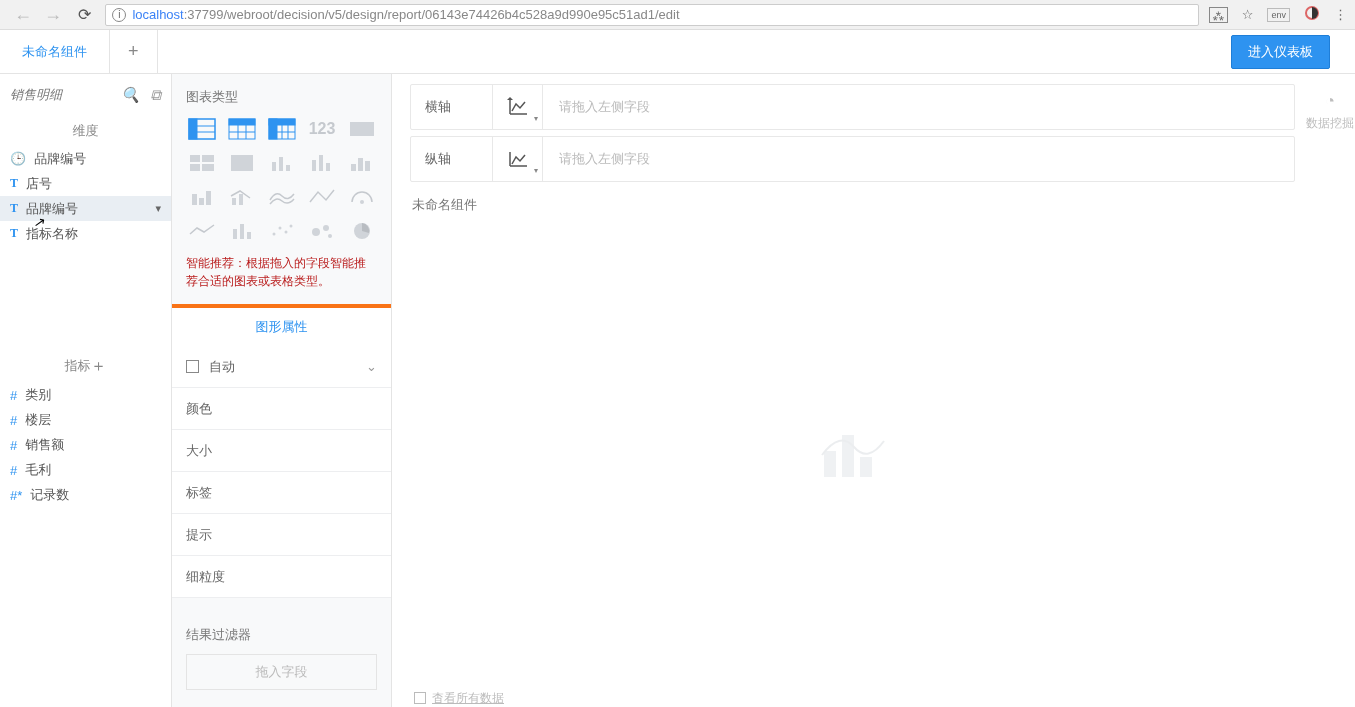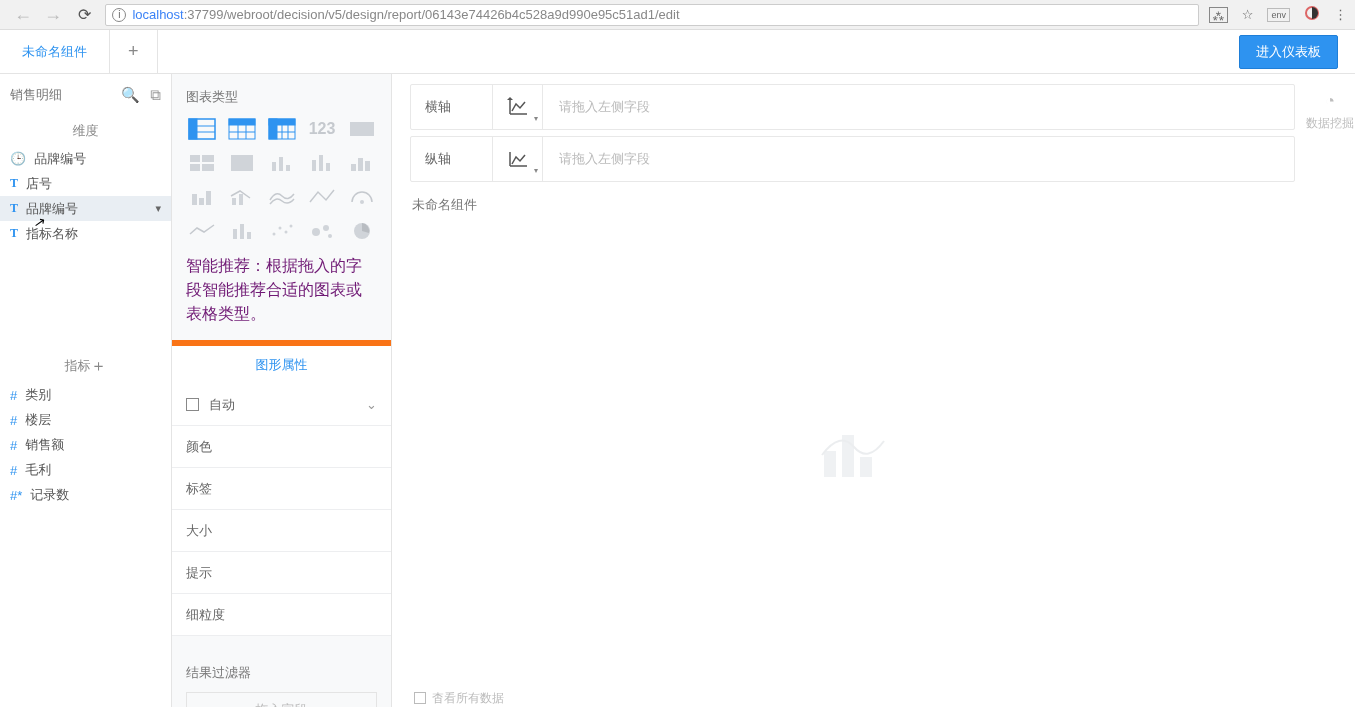--- a/index.html
+++ b/index.html
@@ -14,29 +14,29 @@
   .url-bar .host { color:#3b82f6; }
   .url-bar .path { color:#888; }
   .chrome-right { display:flex; align-items:center; gap:14px; padding-left:10px; color:#666; }
   .chrome-right span { cursor:default; }
 
   
   .tabs-row { height: 44px; display:flex; align-items:center; border-bottom:1px solid #e4e4e4; justify-content:space-between; background:#fff;}
   .tabs-left { display:flex; align-items:stretch; height:100%;}
   .tab { display:flex; align-items:center; padding:0 22px; font-size:13px; border-right:1px solid #e4e4e4; color:#2e93f0; cursor:default; }
   .tab.add { color:#888; font-size:18px; padding:0 18px; }
-  .enter-dash { background:#2e93f0; color:#fff; padding:7px 16px; border-radius:2px; margin-right:17px; font-size:13px; cursor:default; border:1px solid #1e7ed8;}
+  .enter-dash { background:#2e93f0; color:#fff; padding:7px 16px; border-radius:2px; margin-right:25px; font-size:13px; cursor:default; border:1px solid #1e7ed8;}
 
   
   .app { display:flex; height: calc(707px - 30px - 44px); }
   .col { border-right:1px solid #e4e4e4; background:#fff; }
 
   
   .left-panel { width: 172px; display:flex; flex-direction:column; }
-  .ds-header { display:flex; align-items:flex-end; justify-content:space-between; padding:12px 10px 8px 10px; color:#777; }
+  .ds-header { display:flex; align-items:flex-end; justify-content:space-between; padding:12px 10px 8px 10px; color:#777;font-style:italic; }
   .ds-header .icons { color:#999; font-size:15px; display:flex; gap:10px;}
   .section-title { padding:10px 10px 6px 10px; color:#888; display:flex; align-items:center; justify-content:center;}
   .field-list { }
   .field-item { display:flex; align-items:center; padding:4px 10px; height:25px; color:#555; gap:8px; cursor:default; position:relative;}
   .field-item.selected { background:#e9eef3; }
   .field-item.selected::after { content:"▾"; position:absolute; right:10px; color:#666; font-size:11px;}
   .fi-clock { color:#2e93f0; }
   .fi-t { color:#2e93f0; font-family:serif; font-weight:bold; font-size:12px;}
   .fi-hash { color:#2e93f0; }
   .plus-icon { color:#888; font-size:16px;}
@@ -47,22 +47,22 @@
   .chart-type-wrap { padding:14px 14px 4px 14px; background:#f8f9fa;}
   .chart-type-title { color:#777; margin-bottom:10px; }
   .chart-grid { display:grid; grid-template-columns: repeat(5, 32px); grid-auto-rows:26px; gap:8px 8px; margin-bottom:6px;}
   .ct { position:relative; display:flex; align-items:center; justify-content:center; }
   .ct.active svg rect, .ct.active svg line { stroke:#2e93f0; }
   .ct.active svg .fill { fill:#2e93f0; }
   .ct svg { width:28px; height:22px; }
   .ct .shade { fill:#d0d4d9; }
   .ct .line { stroke:#c5c9ce; stroke-width:1.5; fill:none;}
   .ct.num { color:#c5c9ce; font-size:16px; font-weight:bold;}
-  .hint { color:#701a75; font-size:16px; line-height:1.5; padding:4px 0 10px 0;}
-  .sub-tabs { display:flex; background:#0f172a; border-top:6px solid #f97316;}
+  .hint { color:#b91c1c; font-size:12px; line-height:1.5; padding:4px 0 10px 0;}
+  .sub-tabs { display:flex; background:#0f172a; border-top:4px solid #f97316;}
   .sub-tab { flex:1; text-align:center; padding:10px 0; color:#888; cursor:default;}
   .sub-tab.active { background:#fff; color:#2e93f0;}
   .prop-list { background:#fff; }
   .prop-row { display:flex; align-items:center; padding:0 14px; height:42px; border-bottom:1px solid #edeef0; color:#666; justify-content:space-between;}
   .prop-row .sq { width:13px; height:13px; border:1px solid #888; margin-right:10px; display:inline-block;}
   .prop-row .chev { color:#999;}
   .filters-section { margin-top:28px; padding:0 14px;}
   .filters-title { color:#777; margin-bottom:10px;}
   .drop-field { border:1px solid #e4e4e4; height:36px; display:flex; align-items:center; justify-content:center; color:#bbb;}
 
@@ -70,21 +70,21 @@
   .canvas-panel { flex:1; display:flex; flex-direction:column; padding:10px 10px 2px 18px; background:#fff; position:relative;}
   .axis-bar { display:flex; align-items:center; border:1px solid #e8e8e8; border-radius:2px; height:46px; margin-bottom:6px; background:#fff;}
   .axis-label-box { width:82px; border-right:1px solid #e8e8e8; height:100%; display:flex; align-items:center; padding-left:14px; color:#666; }
   .axis-icon-box { width:50px; display:flex; align-items:center; justify-content:center; color:#555; position:relative; border-right:1px solid #e8e8e8; height:100%;}
   .axis-icon-box svg { width:22px; height:20px;}
   .axis-icon-box .dd { position:absolute; right:4px; bottom:6px; font-size:8px; color:#888;}
   .axis-placeholder { color:#bbb; padding-left:16px;}
   .component-title { color:#777; margin:8px 0 0 2px;}
   .canvas-body { flex:1; display:flex; align-items:center; justify-content:center;}
   .canvas-body svg { width:70px; height:60px; opacity:.4;}
-  .footer-check { display:flex; align-items:center; gap:6px; color:#bbb; font-size:12px; padding:4px 0 0 4px; height:18px; overflow:hidden;}
+  .footer-check { display:flex; align-items:center; gap:6px; color:#bbb; font-size:12px; padding:4px 0 0 4px; height:18px; overflow:hidden;text-decoration:underline;}
   .footer-check .cb { width:12px; height:12px; border:1px solid #bbb;}
 
   
   .right-bar { width:50px; display:flex; flex-direction:column; align-items:center; padding-top:18px; color:#bdbdbd;}
   .right-bar .db-icon { font-size:16px; margin-bottom:6px;}
   .right-bar .vtxt { font-size:12px; line-height:1.3; text-align:center;}
 
   .col.left-panel, .col.mid-panel { overflow-y:auto;}
 </style>
 </head>
@@ -340,24 +340,24 @@
             <span class="sq"></span>
             <span>自动</span>
           </span>
         <span class="chev">⌄</span>
       </div>
       <div id="prop-rows">
           <div class="prop-row">
             <span>颜色</span>
           </div>
           <div class="prop-row">
+            <span>大小</span>
+          </div>
+          <div class="prop-row">
             <span>标签</span>
-          </div>
-          <div class="prop-row">
-            <span>大小</span>
           </div>
           <div class="prop-row">
             <span>提示</span>
           </div>
           <div class="prop-row">
             <span>细粒度</span>
           </div>
         </div>
     </div>
 

